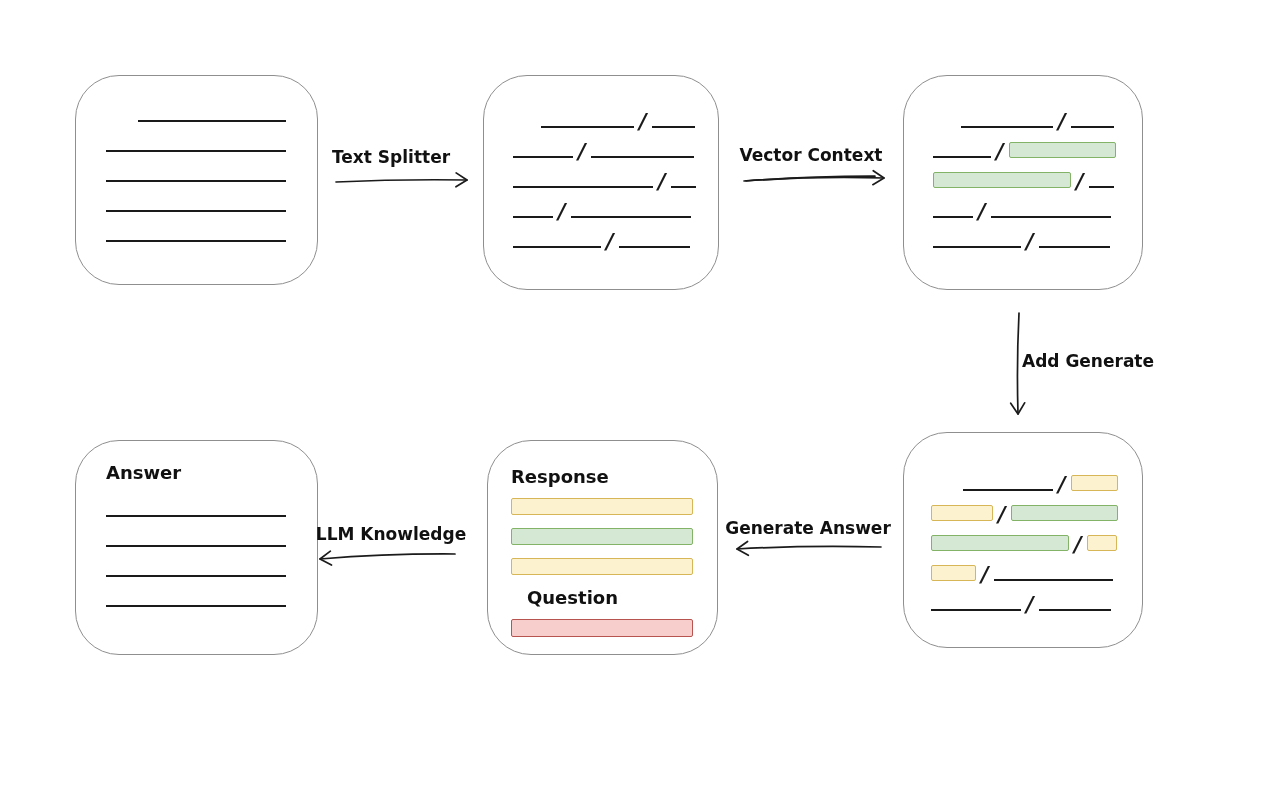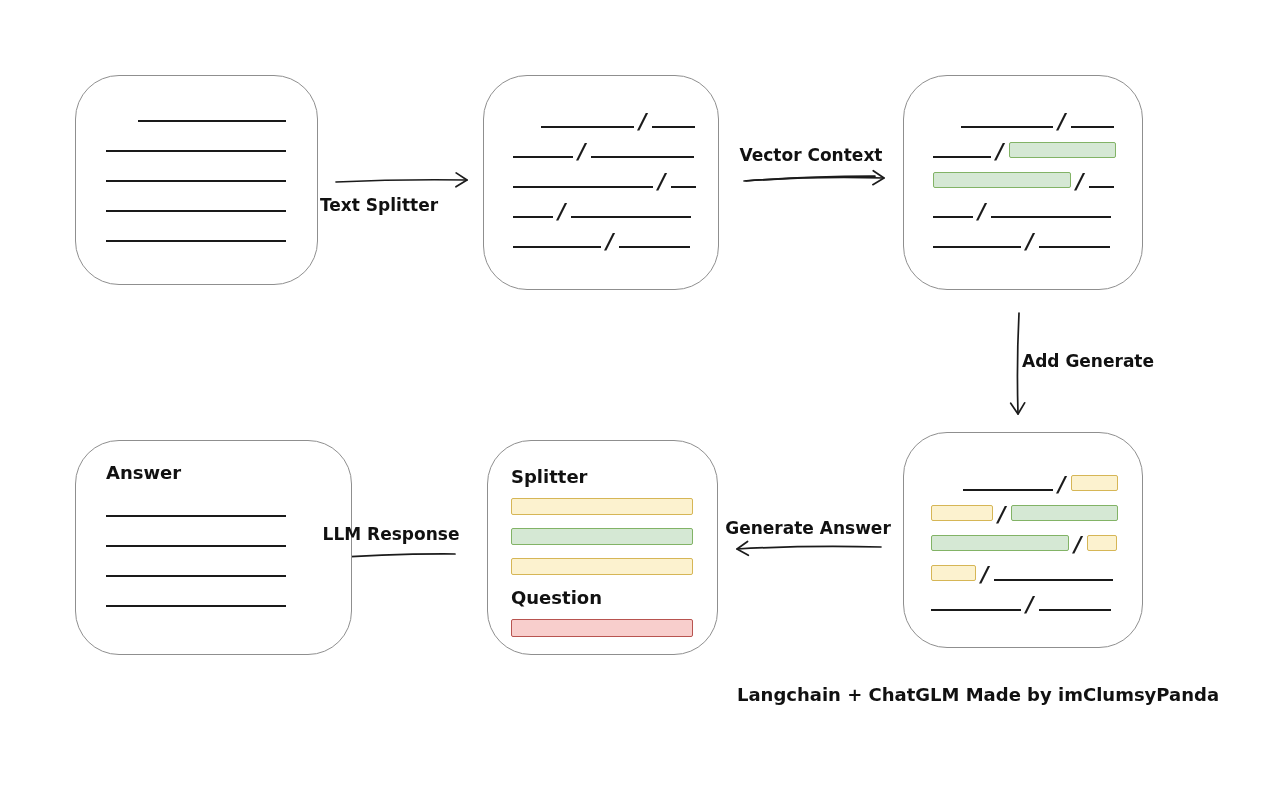--- a/index.html
+++ b/index.html
@@ -31,21 +31,20 @@
       <path d="M 744 181 Q 813.9250172134599 176.00080329479425 884 178" fill="none" stroke="#1b1b1b" stroke-width="1.7" stroke-linecap="round" stroke-linejoin="round"></path>
       <path d="M 745.9995409744033 180.97857634670282 Q 813.9250172134599 176.00080329479425 874.959218308591 176.1932719052713" fill="none" stroke="#1b1b1b" stroke-width="1.7" stroke-linecap="round" stroke-linejoin="round"></path>
       <path d="M 872.8295534337008 184.6498965036648 L 884 178 L 873.2268489219205 170.72406598099772" fill="none" stroke="#1b1b1b" stroke-width="1.7" stroke-linecap="round" stroke-linejoin="round"></path>
       <path d="M 1019 313 Q 1016.5000980223982 363.4801989903208 1018 414" fill="none" stroke="#1b1b1b" stroke-width="1.7" stroke-linecap="round" stroke-linejoin="round"></path>
       <path d="M 1010.7115846474165 403.2352890587705 L 1018 414 L 1024.6369453461464 402.82185362091434" fill="none" stroke="#1b1b1b" stroke-width="1.7" stroke-linecap="round" stroke-linejoin="round"></path>
       <path d="M 881 547 Q 808.9583373515277 545.0002893099963 737 549" fill="none" stroke="#1b1b1b" stroke-width="1.7" stroke-linecap="round" stroke-linejoin="round"></path>
       <path d="M 747.5727610309149 541.4358262722775 L 737 549 L 748.3459317200258 555.3458516689656" fill="none" stroke="#1b1b1b" stroke-width="1.7" stroke-linecap="round" stroke-linejoin="round"></path>
       <path d="M 455 554 Q 387.38896501847034 553.5020554986997 320 559" fill="none" stroke="#1b1b1b" stroke-width="1.7" stroke-linecap="round" stroke-linejoin="round"></path>
       <path d="M 330.3734943104501 551.164783615556 L 320 559 L 331.50633480512766 565.0501453992699" fill="none" stroke="#1b1b1b" stroke-width="1.7" stroke-linecap="round" stroke-linejoin="round"></path>
     </svg>
-  <div class="caption">Langchain + ChatGLM Made by imClumsyPanda</div>
 <div class="node" style="left: 75px; top: 75px; width: 243px; height: 210px; padding: 16px 0px 0px 30px;">
       <div class="row" style="height: 30px;">
         <span class="indent" style="width: 32px;"></span>
         <span class="tline" style="width: 148px;"></span>
       </div>
       <div class="row" style="height: 30px;">
         <span class="tline" style="width: 180px;"></span>
       </div>
       <div class="row" style="height: 30px;">
         <span class="tline" style="width: 180px;"></span>
@@ -136,53 +135,53 @@
         <span class="tline" style="width: 119px;"></span>
       </div>
       <div class="row" style="height: 30px;">
         <span class="tline" style="width: 90px;"></span>
         <span class="slash">/</span>
         <span class="tline" style="width: 72px;"></span>
       </div>
     </div>
     <div class="node" style="left: 487px; top: 440px; width: 231px; height: 215px; padding: 20px 0px 0px 23px;">
       <div class="row center" style="height: 30px;">
-        <span class="node-title">Splitter</span>
+        <span class="node-title">Response</span>
       </div>
       <div class="row center" style="height: 30px;">
         <span class="chunk" style="width: 182px; height: 17px; background: rgb(252, 242, 207); border: 1.7px solid rgb(214, 182, 86);"></span>
       </div>
       <div class="row center" style="height: 30px;">
         <span class="chunk" style="width: 182px; height: 17px; background: rgb(213, 232, 212); border: 1.7px solid rgb(130, 179, 102);"></span>
       </div>
       <div class="row center" style="height: 30px;">
         <span class="chunk" style="width: 182px; height: 17px; background: rgb(252, 242, 207); border: 1.7px solid rgb(214, 182, 86);"></span>
       </div>
-      <div class="row center" style="height: 32px;">
+      <div class="row center" style="height: 32px; margin-left: 16px;">
         <span class="node-title">Question</span>
       </div>
       <div class="row center" style="height: 30px;">
         <span class="chunk" style="width: 182px; height: 18px; background: rgb(248, 206, 204); border: 1.7px solid rgb(184, 84, 80);"></span>
       </div>
     </div>
-    <div class="node" style="left: 75px; top: 440px; width: 277px; height: 215px; padding: 16px 0px 0px 30px;">
+    <div class="node" style="left: 75px; top: 440px; width: 243px; height: 215px; padding: 16px 0px 0px 30px;">
       <div class="row center" style="height: 30px;">
         <span class="node-title">Answer</span>
       </div>
       <div class="row" style="height: 30px;">
         <span class="tline" style="width: 180px;"></span>
       </div>
       <div class="row" style="height: 30px;">
         <span class="tline" style="width: 180px;"></span>
       </div>
       <div class="row" style="height: 30px;">
         <span class="tline" style="width: 180px;"></span>
       </div>
       <div class="row" style="height: 30px;">
         <span class="tline" style="width: 180px;"></span>
       </div>
     </div>
-    <div class="arrow-label" style="left: 379px; top: 147px; margin-top: 48px;">Text Splitter</div>
+    <div class="arrow-label" style="left: 391px; top: 147px;">Text Splitter</div>
     <div class="arrow-label" style="left: 811px; top: 145px;">Vector Context</div>
     <div class="arrow-label" style="left: 1088px; top: 351px;">Add Generate</div>
     <div class="arrow-label" style="left: 808px; top: 518px;">Generate Answer</div>
-    <div class="arrow-label" style="left: 391px; top: 524px;">LLM Response</div>
+    <div class="arrow-label" style="left: 391px; top: 524px;">LLM Knowledge</div>
   </div>
 
 </body></html>

